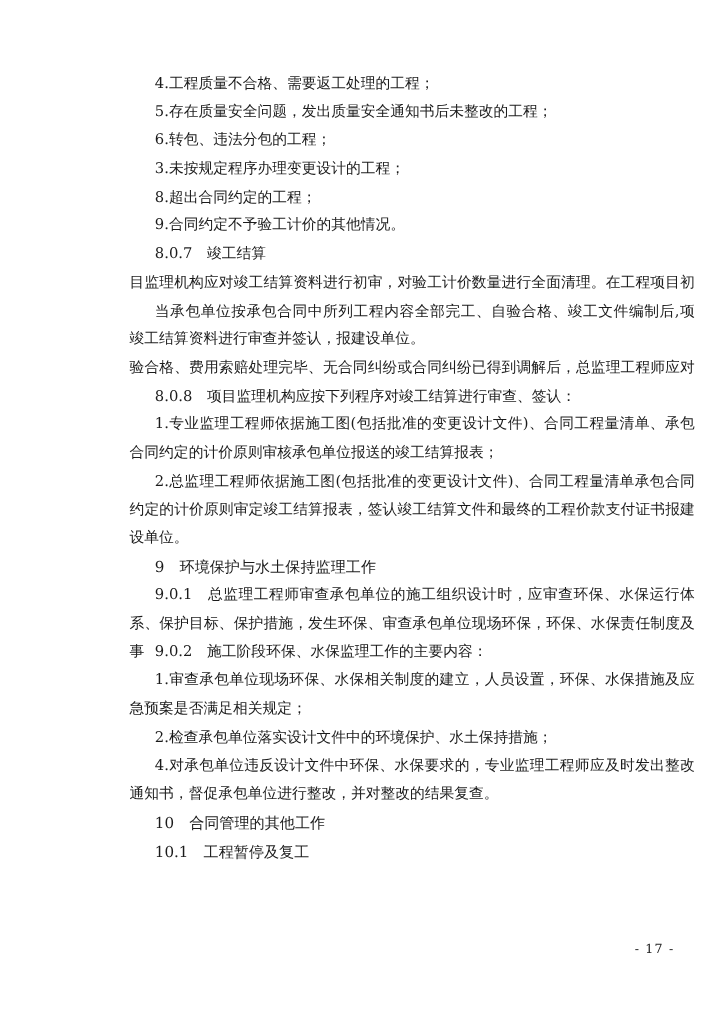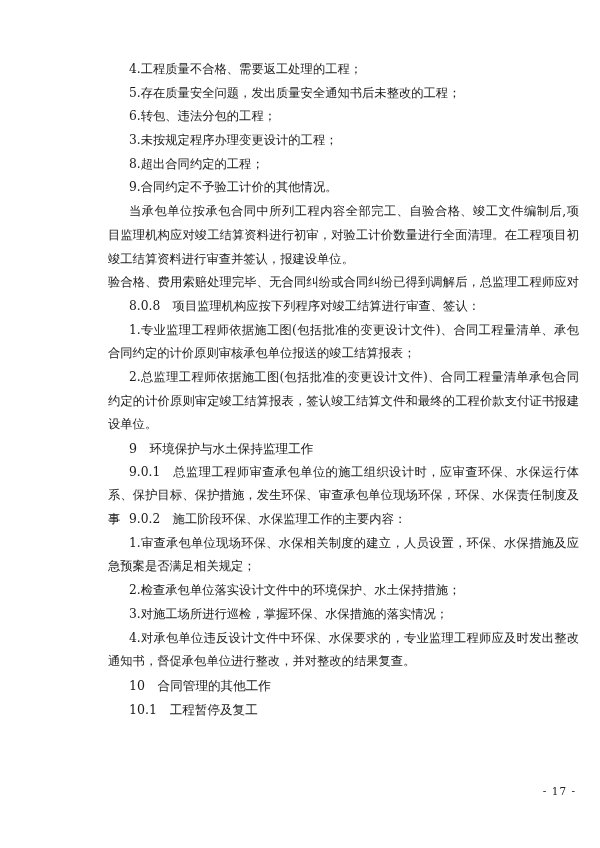--- a/index.html
+++ b/index.html
@@ -39,55 +39,55 @@
     text-align-last: justify;
     text-justify: inter-character;
   }
   .doc-line.heading {
     font-weight: normal;
     font-size: 12.6px;
   }
   .page-number {
     position: absolute;
     top: 784px;
-    right: 68px;
+    right: 82px;
     font-size: 10.5px;
     line-height: 14px;
     letter-spacing: 1px;
     color: #222222;
   }
 </style>
 </head>
 <body>
 
 <div class="page">
   <div class="doc-body">
       <div class="doc-line body indent">4.工程质量不合格、需要返工处理的工程；</div>
       <div class="doc-line body indent">5.存在质量安全问题，发出质量安全通知书后未整改的工程；</div>
       <div class="doc-line body indent">6.转包、违法分包的工程；</div>
       <div class="doc-line body indent">3.未按规定程序办理变更设计的工程；</div>
       <div class="doc-line body indent">8.超出合同约定的工程；</div>
       <div class="doc-line body indent">9.合同约定不予验工计价的其他情况。</div>
+      <div class="doc-line body indent">8.0.7　竣工结算</div>
+      <div class="doc-line body fill">目监理机构应对竣工结算资料进行初审，对验工计价数量进行全面清理。在工程项目初</div>
       <div class="doc-line body indent fill">当承包单位按承包合同中所列工程内容全部完工、自验合格、竣工文件编制后,项</div>
-      <div class="doc-line body fill">目监理机构应对竣工结算资料进行初审，对验工计价数量进行全面清理。在工程项目初</div>
       <div class="doc-line body">竣工结算资料进行审查并签认，报建设单位。</div>
       <div class="doc-line body fill">验合格、费用索赔处理完毕、无合同纠纷或合同纠纷已得到调解后，总监理工程师应对</div>
       <div class="doc-line body indent">8.0.8　项目监理机构应按下列程序对竣工结算进行审查、签认：</div>
       <div class="doc-line body indent fill">1.专业监理工程师依据施工图(包括批准的变更设计文件)、合同工程量清单、承包</div>
       <div class="doc-line body">合同约定的计价原则审核承包单位报送的竣工结算报表；</div>
       <div class="doc-line body indent fill">2.总监理工程师依据施工图(包括批准的变更设计文件)、合同工程量清单承包合同</div>
       <div class="doc-line body fill">约定的计价原则审定竣工结算报表，签认竣工结算文件和最终的工程价款支付证书报建</div>
       <div class="doc-line body">设单位。</div>
       <div class="doc-line heading indent">9　环境保护与水土保持监理工作</div>
       <div class="doc-line body indent fill">9.0.1　总监理工程师审查承包单位的施工组织设计时，应审查环保、水保运行体</div>
       <div class="doc-line body fill">系、保护目标、保护措施，发生环保、审查承包单位现场环保，环保、水保责任制度及事</div>
       <div class="doc-line body indent">9.0.2　施工阶段环保、水保监理工作的主要内容：</div>
       <div class="doc-line body indent fill">1.审查承包单位现场环保、水保相关制度的建立，人员设置，环保、水保措施及应</div>
       <div class="doc-line body">急预案是否满足相关规定；</div>
       <div class="doc-line body indent">2.检查承包单位落实设计文件中的环境保护、水土保持措施；</div>
-      <div class="doc-line body indent">3.对施工场所进行巡检，掌握环保、水保措施的落实情况；</div>
       <div class="doc-line body indent fill">4.对承包单位违反设计文件中环保、水保要求的，专业监理工程师应及时发出整改</div>
       <div class="doc-line body">通知书，督促承包单位进行整改，并对整改的结果复查。</div>
       <div class="doc-line heading indent">10　合同管理的其他工作</div>
       <div class="doc-line heading indent">10.1　工程暂停及复工</div>
     </div>
   <div class="page-number">- 17 -</div>
 </div>
 
 </body></html>

